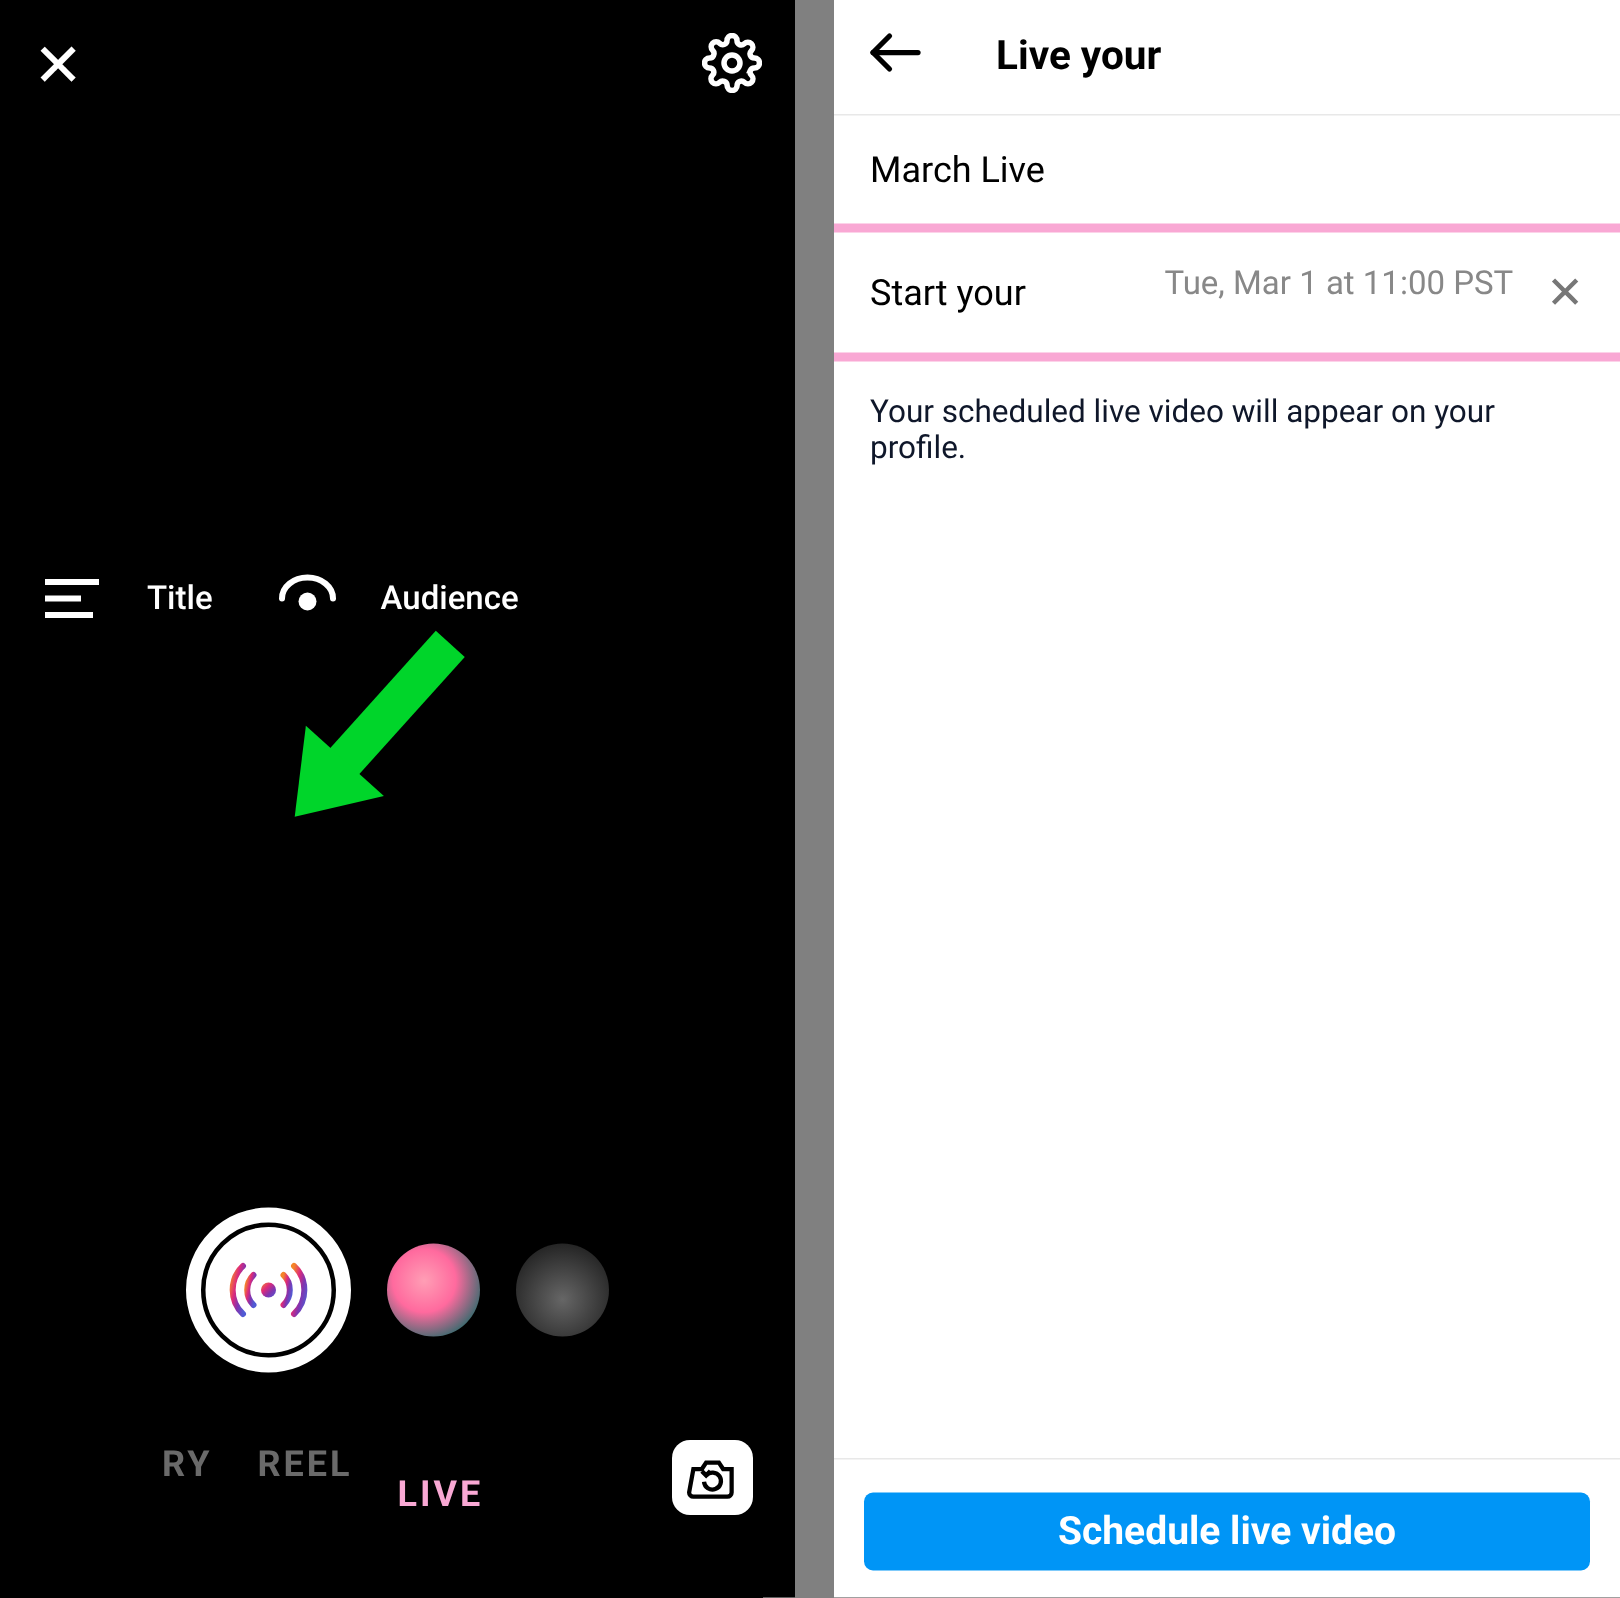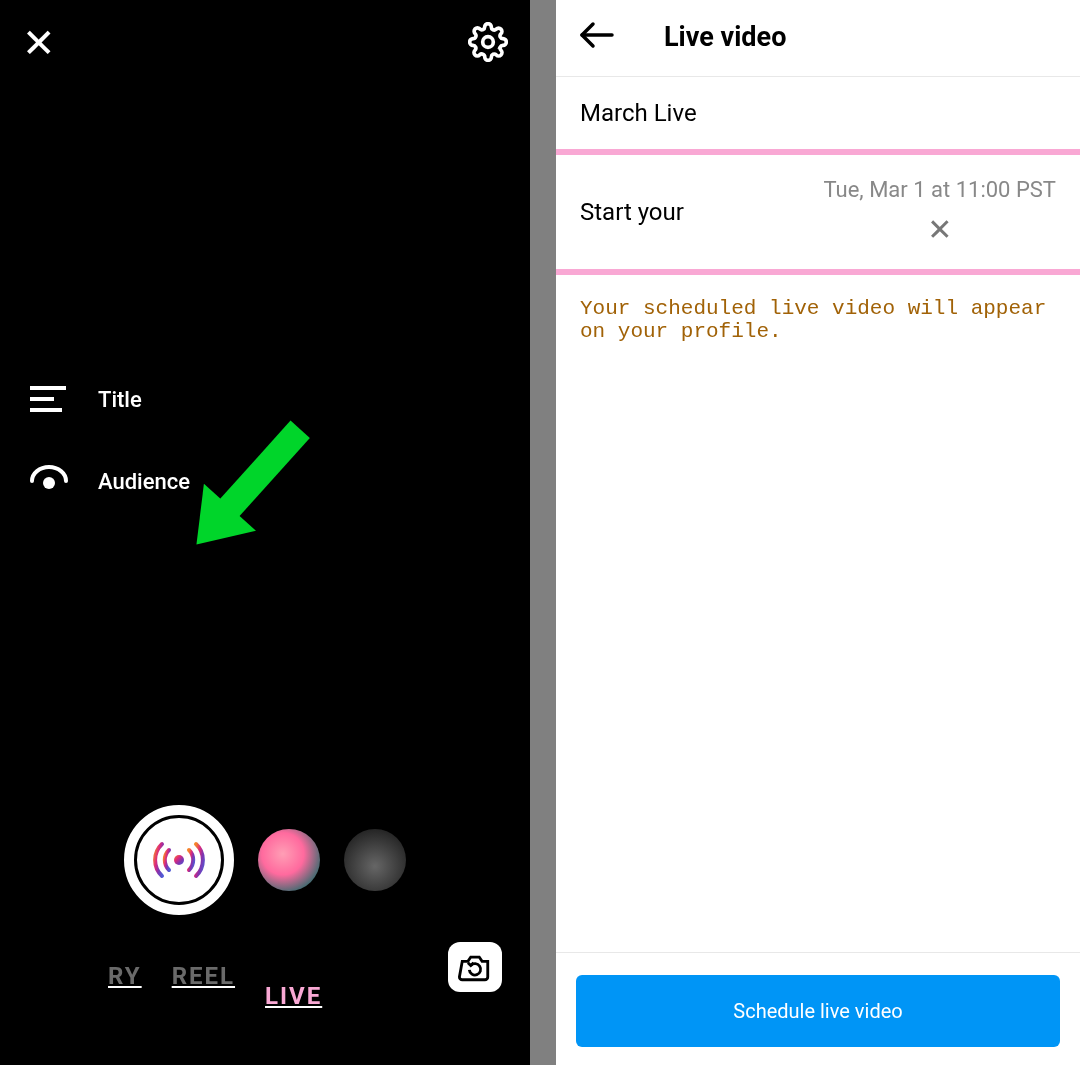--- a/index.html
+++ b/index.html
@@ -31,21 +31,21 @@
     line-height: 1;
     font-weight: 300;
     color: #fff;
     cursor: pointer;
   }
   .left-options {
     position: absolute;
     top: 380px;
     left: 30px;
     display: flex;
-    flex-direction: column;
+    flex-direction: row;
     gap: 44px;
   }
   .opt-row {
     display: flex;
     align-items: center;
     gap: 30px;
     cursor: pointer;
   }
   .opt-icon {
     width: 38px;
@@ -119,23 +119,22 @@
   .thumb-2 {
     background: radial-gradient(circle at 50% 60%, #666, #333 60%, #111 100%);
   }
 
   .bottom-tabs {
     position: absolute;
     bottom: 55px;
     left: 0;
     width: 100%;
     display: flex;
-    align-items: flex-start;
+    align-items: flex-end;
     padding: 0 28px;
-    text-decoration: underline;
   }
   .tabs-group {
     display: flex;
     gap: 30px;
     align-items: center;
     margin-left: 80px;
     letter-spacing: 2px;
     font-weight: 700;
   }
   .tab { font-size: 24px; color: #6a6a6a; cursor: pointer; }
@@ -181,51 +180,49 @@
   .right-row {
     padding: 22px 24px;
     border-bottom: 6px solid #f9a8d4;
     display: flex;
     align-items: center;
     justify-content: space-between;
     font-size: 24px;
   }
   .right-row .row-right {
     display: flex;
-    align-items: center;
-    gap: 10px;
-    flex-direction: column;
+    align-items: flex-start;
+    gap: 22px;
   }
   .start-time-val { color: #888; font-size: 22px; }
   .clear-x { font-size: 30px; color: #777; cursor: pointer; font-weight: 300; }
 
   .hint-text {
     padding: 22px 24px;
     font-size: 21px;
-    color: #a16207;
-    font-family: Liberation Mono, monospace;
+    color: #0f172a;
   }
 
   .schedule-btn-wrap {
     position: absolute;
     bottom: 18px;
     left: 0;
     width: 100%;
     padding: 0 20px;
     border-top: 1px solid #e8e8e8;
     padding-top: 22px;
     background: #fff;
   }
   .schedule-btn {
     width: 100%;
-    height: 72px;
+    height: 52px;
     background: #0095f6;
     color: #fff;
-    font-size: 20px;
-    font-weight: 400;
+    font-size: 26px;
+    font-weight: 700;
     display: flex;
     align-items: center;
     justify-content: center;
     border-radius: 6px;
     cursor: pointer;
   }
 </style>
 </head>
 <body>
 
@@ -321,21 +318,21 @@
 
 <div class="right-panel">
 
   <div class="right-header">
     <div class="back-arrow">
       <svg width="36" height="30" viewBox="0 0 36 30">
         <line x1="4" y1="15" x2="34" y2="15" stroke="#000" stroke-width="3.5" stroke-linecap="round"></line>
         <polyline points="15,4 4,15 15,26" fill="none" stroke="#000" stroke-width="3.5" stroke-linecap="round" stroke-linejoin="round"></polyline>
       </svg>
     </div>
-    <div class="right-title">Live video</div>
+    <div class="right-title">Live your</div>
   </div>
 
   <div class="right-row">
     <span>March Live</span>
   </div>
 
   <div class="right-row">
     <span>Start your</span>
     <div class="row-right">
       <span class="start-time-val">Tue, Mar 1 at 11:00 PST</span>

